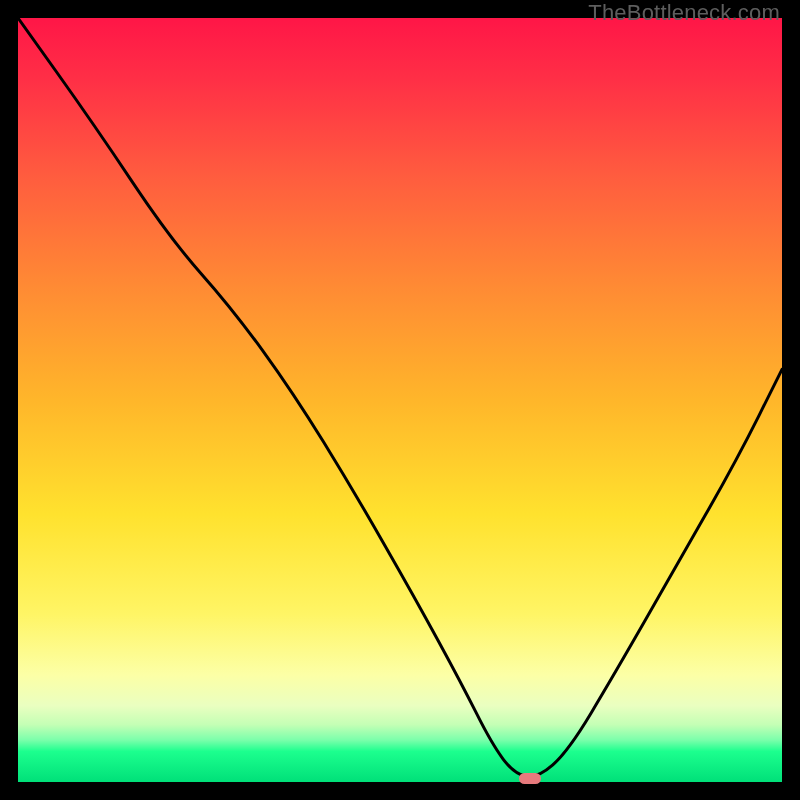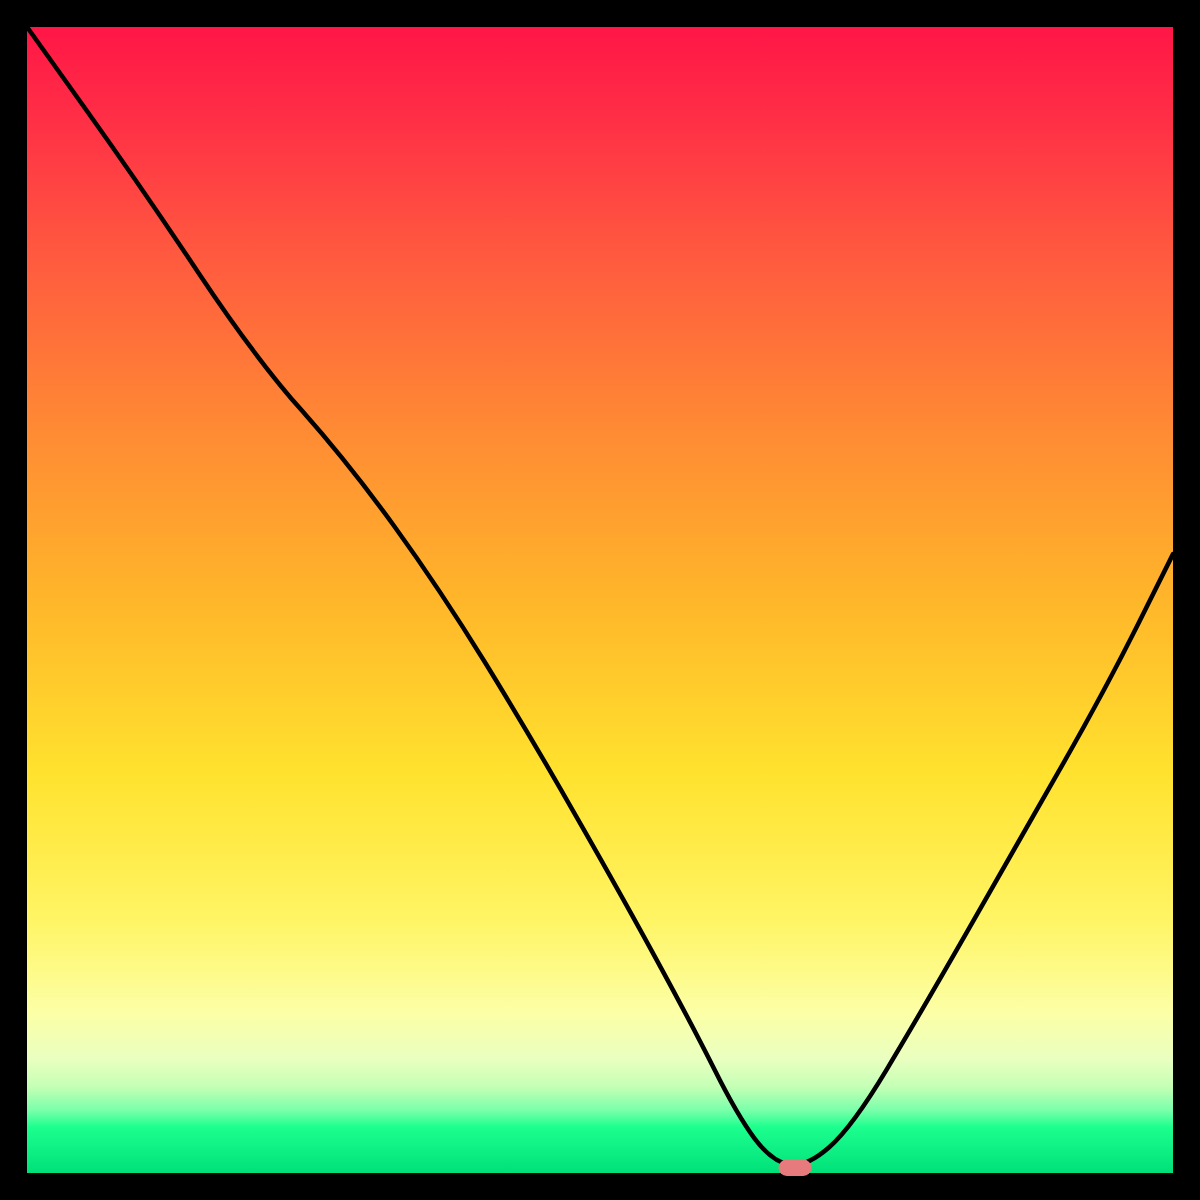--- a/index.html
+++ b/index.html
@@ -69,20 +69,21 @@
     position: absolute;
     background: #e77a7d;
     border-radius: 6px;
     z-index: 2;
   }
 </style>
 </head>
 <body>
 
 <div class="chart-container">
+  <div class="watermark">TheBottleneck.com</div>
   <div class="plot-area">
     <div class="gradient-bg"></div>
     <svg class="curve" viewBox="0 0 764 764" preserveAspectRatio="none">
       <path id="curve-path" fill="none" stroke="#000" stroke-width="3" stroke-linejoin="round" stroke-linecap="round" d="M 0.0 0.0 Q 0.0 0.0 38.2 53.5 Q 76.4 107.0 114.6 164.3 Q 152.8 221.6 183.4 255.9 Q 213.9 290.3 244.5 332.3 Q 275.0 374.4 305.6 424.0 Q 336.2 473.7 366.7 527.2 Q 397.3 580.6 420.2 622.7 Q 443.1 664.7 458.4 695.2 Q 473.7 725.8 485.1 741.1 Q 496.6 756.4 508.1 758.3 Q 519.5 760.2 534.8 746.8 Q 550.1 733.4 573.0 695.2 Q 595.9 657.0 626.5 603.6 Q 657.0 550.1 687.6 496.6 Q 718.2 443.1 741.1 397.3 T 764.0 351.4"></path>
     </svg>
     <div id="indicator" class="indicator" style="left: 500.88px; top: 754.68px; width: 22px; height: 11px;"></div>
   </div>
 </div>
 
 </body></html>

